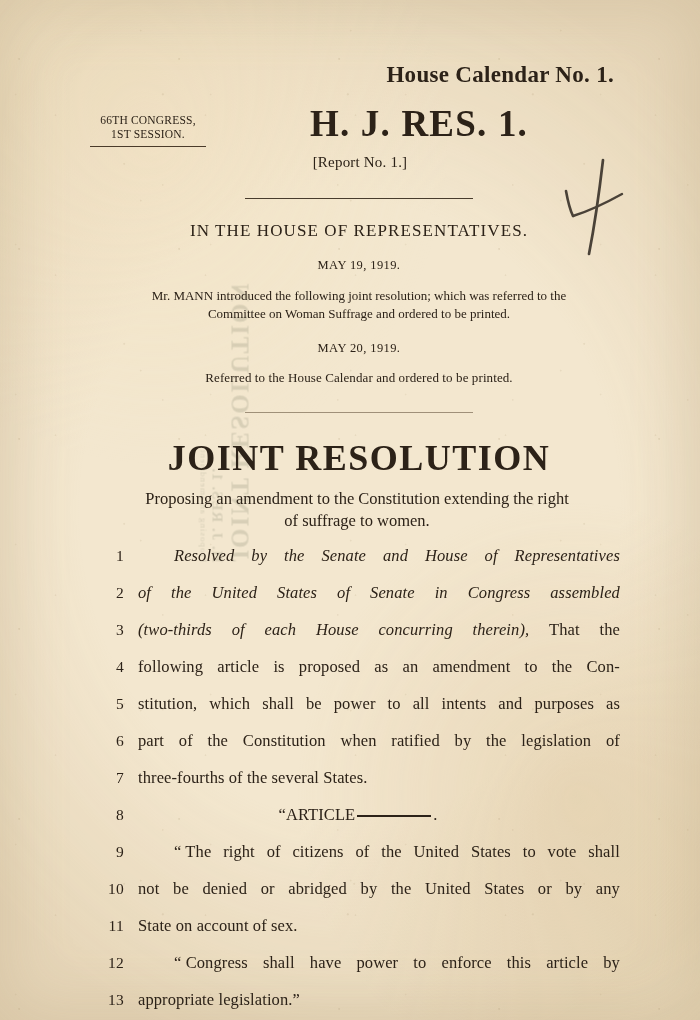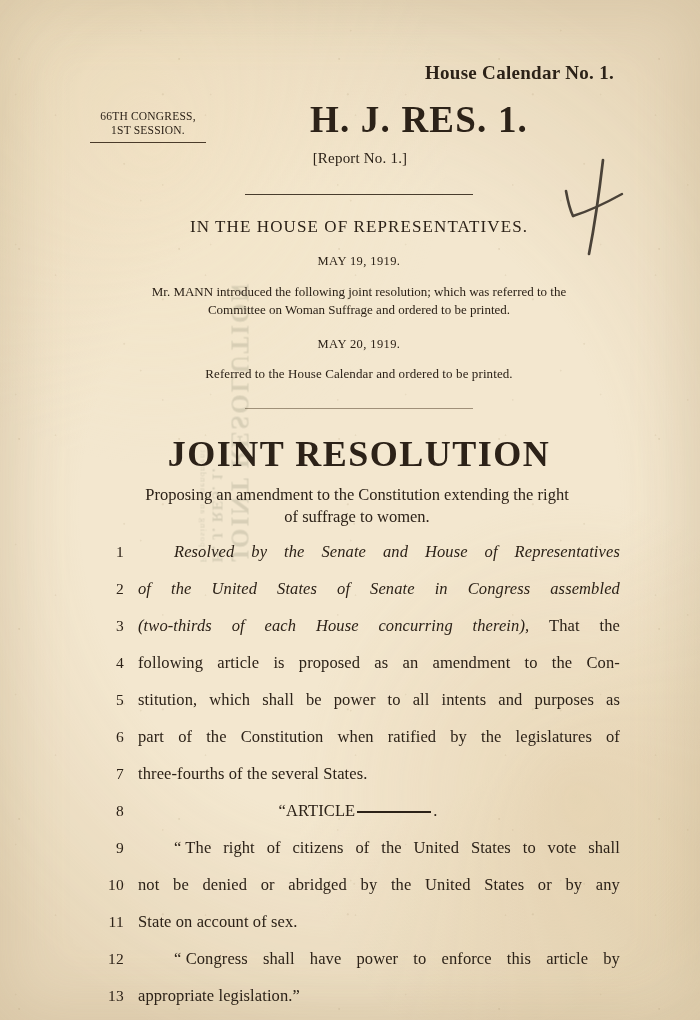--- a/index.html
+++ b/index.html
@@ -77,21 +77,21 @@
 
   
   .content {
     position: relative;
     z-index: 3;
     padding: 0 80px;
   }
 
   .hdr-calendar {
     text-align: right;
-    font-size: 19px;
+    font-size: 23px;
     font-weight: bold;
     letter-spacing: 0.3px;
     margin-top: 62px;
     padding-right: 6px;
   }
 
   
   .bill-row {
     display: flex;
     align-items: flex-start;
@@ -403,21 +403,21 @@
         <div class="bl-num">6</div>
         <div class="bl-text spread">
           <span>part</span>
           <span>of</span>
           <span>the</span>
           <span>Constitution</span>
           <span>when</span>
           <span>ratified</span>
           <span>by</span>
           <span>the</span>
-          <span>legislatures</span>
+          <span>legislation</span>
           <span>of</span>
         </div>
       </div>
 
       <div class="bl">
         <div class="bl-num">7</div>
         <div class="bl-text">three-fourths of the several States.</div>
       </div>
 
       <div class="bl">

